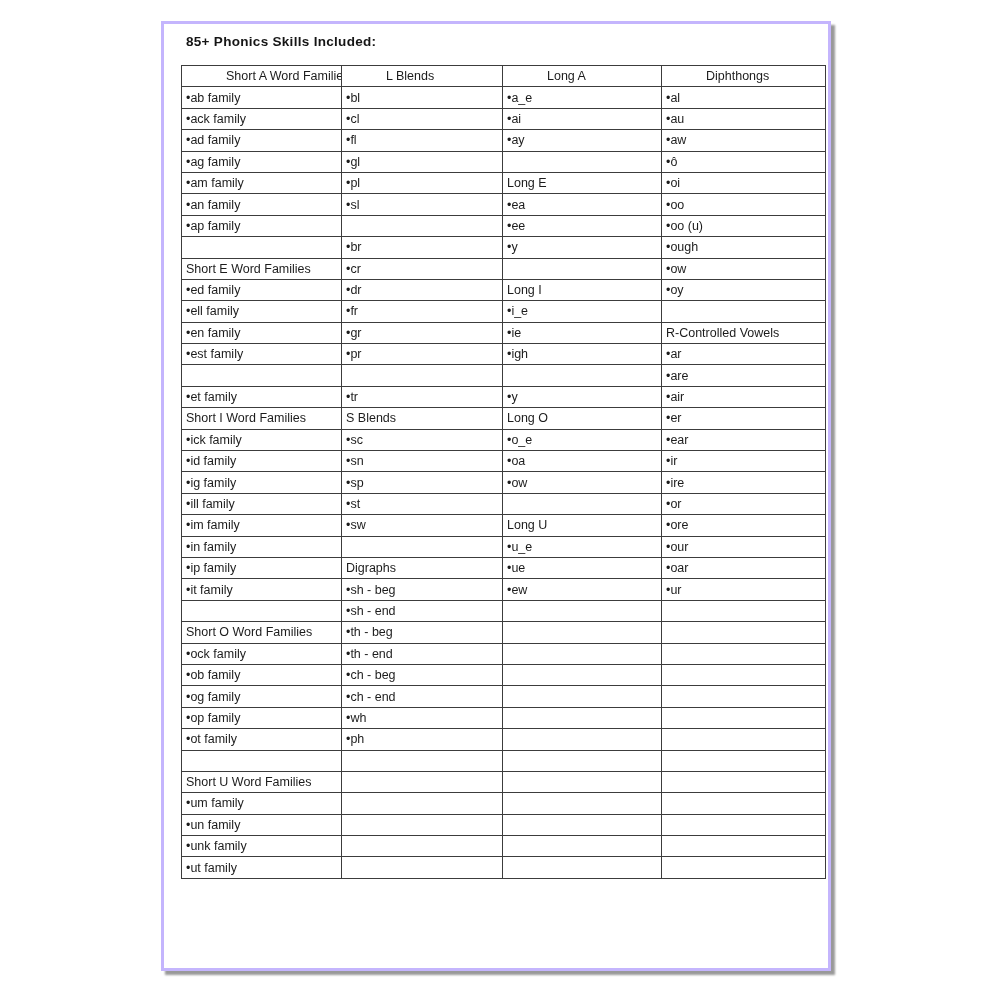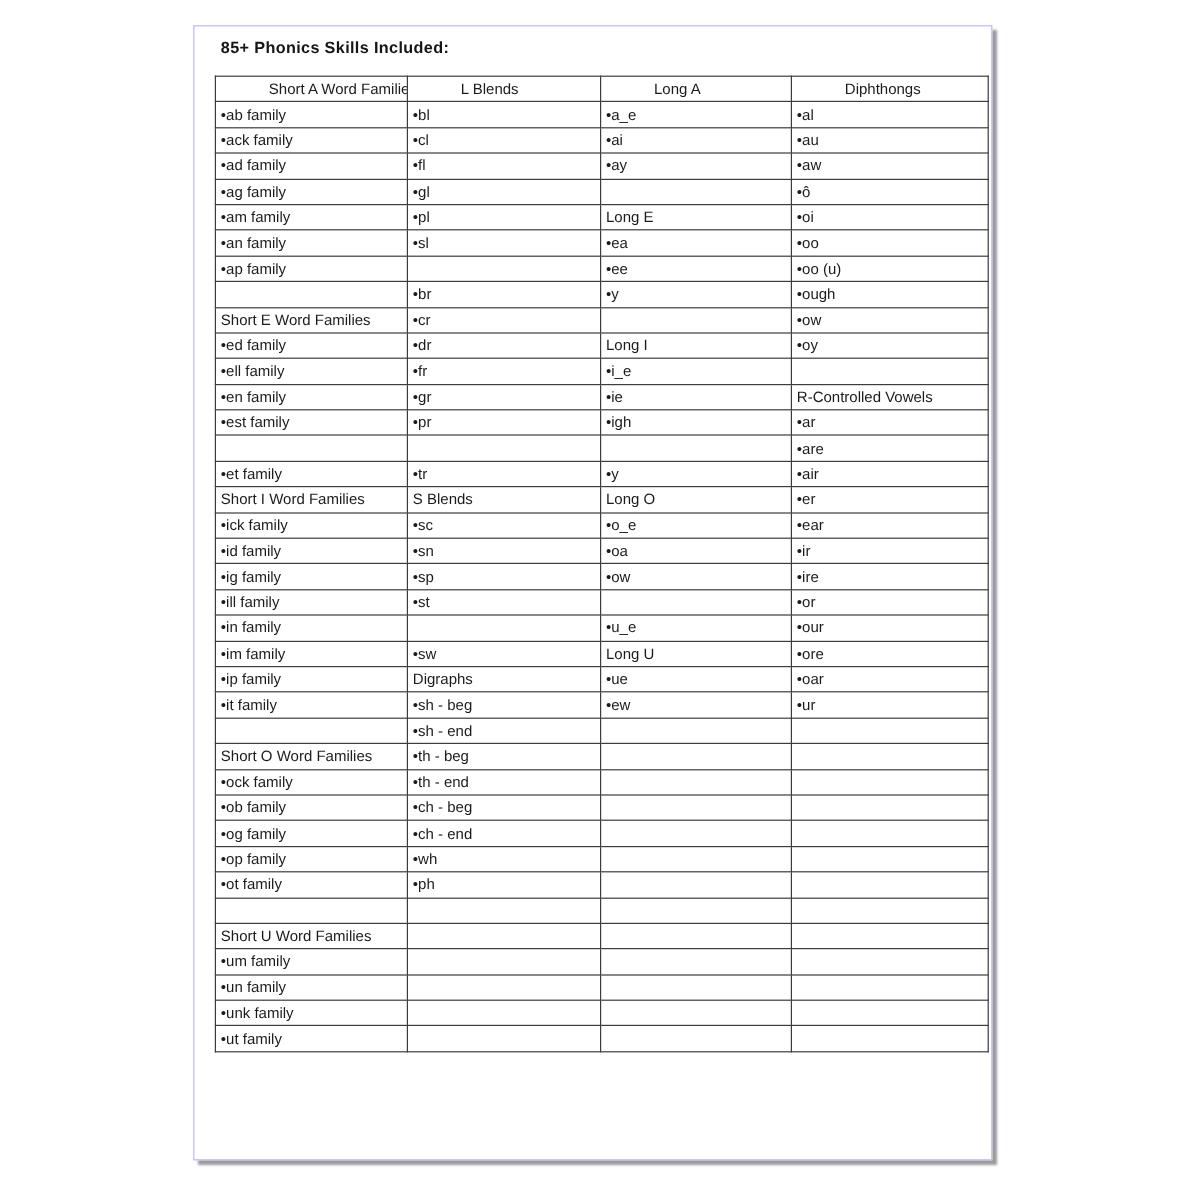--- a/index.html
+++ b/index.html
@@ -18,21 +18,21 @@
     background: #ffffff;
     overflow: hidden;
   }
   .page-frame {
     position: absolute;
     left: 161px;
     top: 21px;
     width: 664px;
     height: 944px;
     background: #ffffff;
-    border: 1px solid #c4b5fd;
+    border: 3px solid #c4b5fd;
     box-shadow: 4px 4px 2px rgba(0,0,0,0.40);
   }
   .page-title {
     position: absolute;
     left: 22px;
     top: 10px;
     font-size: 13.5px;
     font-weight: bold;
     letter-spacing: 0.3px;
     color: #151515;
@@ -204,30 +204,30 @@
               <td>•ow</td>
               <td>•ire</td>
             </tr>
             <tr>
               <td>•ill family</td>
               <td>•st</td>
               <td></td>
               <td>•or</td>
             </tr>
             <tr>
-              <td>•in family</td>
-              <td></td>
-              <td>•u_e</td>
-              <td>•our</td>
-            </tr>
-            <tr>
               <td>•im family</td>
               <td>•sw</td>
               <td>Long U</td>
               <td>•ore</td>
+            </tr>
+            <tr>
+              <td>•in family</td>
+              <td></td>
+              <td>•u_e</td>
+              <td>•our</td>
             </tr>
             <tr>
               <td>•ip family</td>
               <td>Digraphs</td>
               <td>•ue</td>
               <td>•oar</td>
             </tr>
             <tr>
               <td>•it family</td>
               <td>•sh - beg</td>

